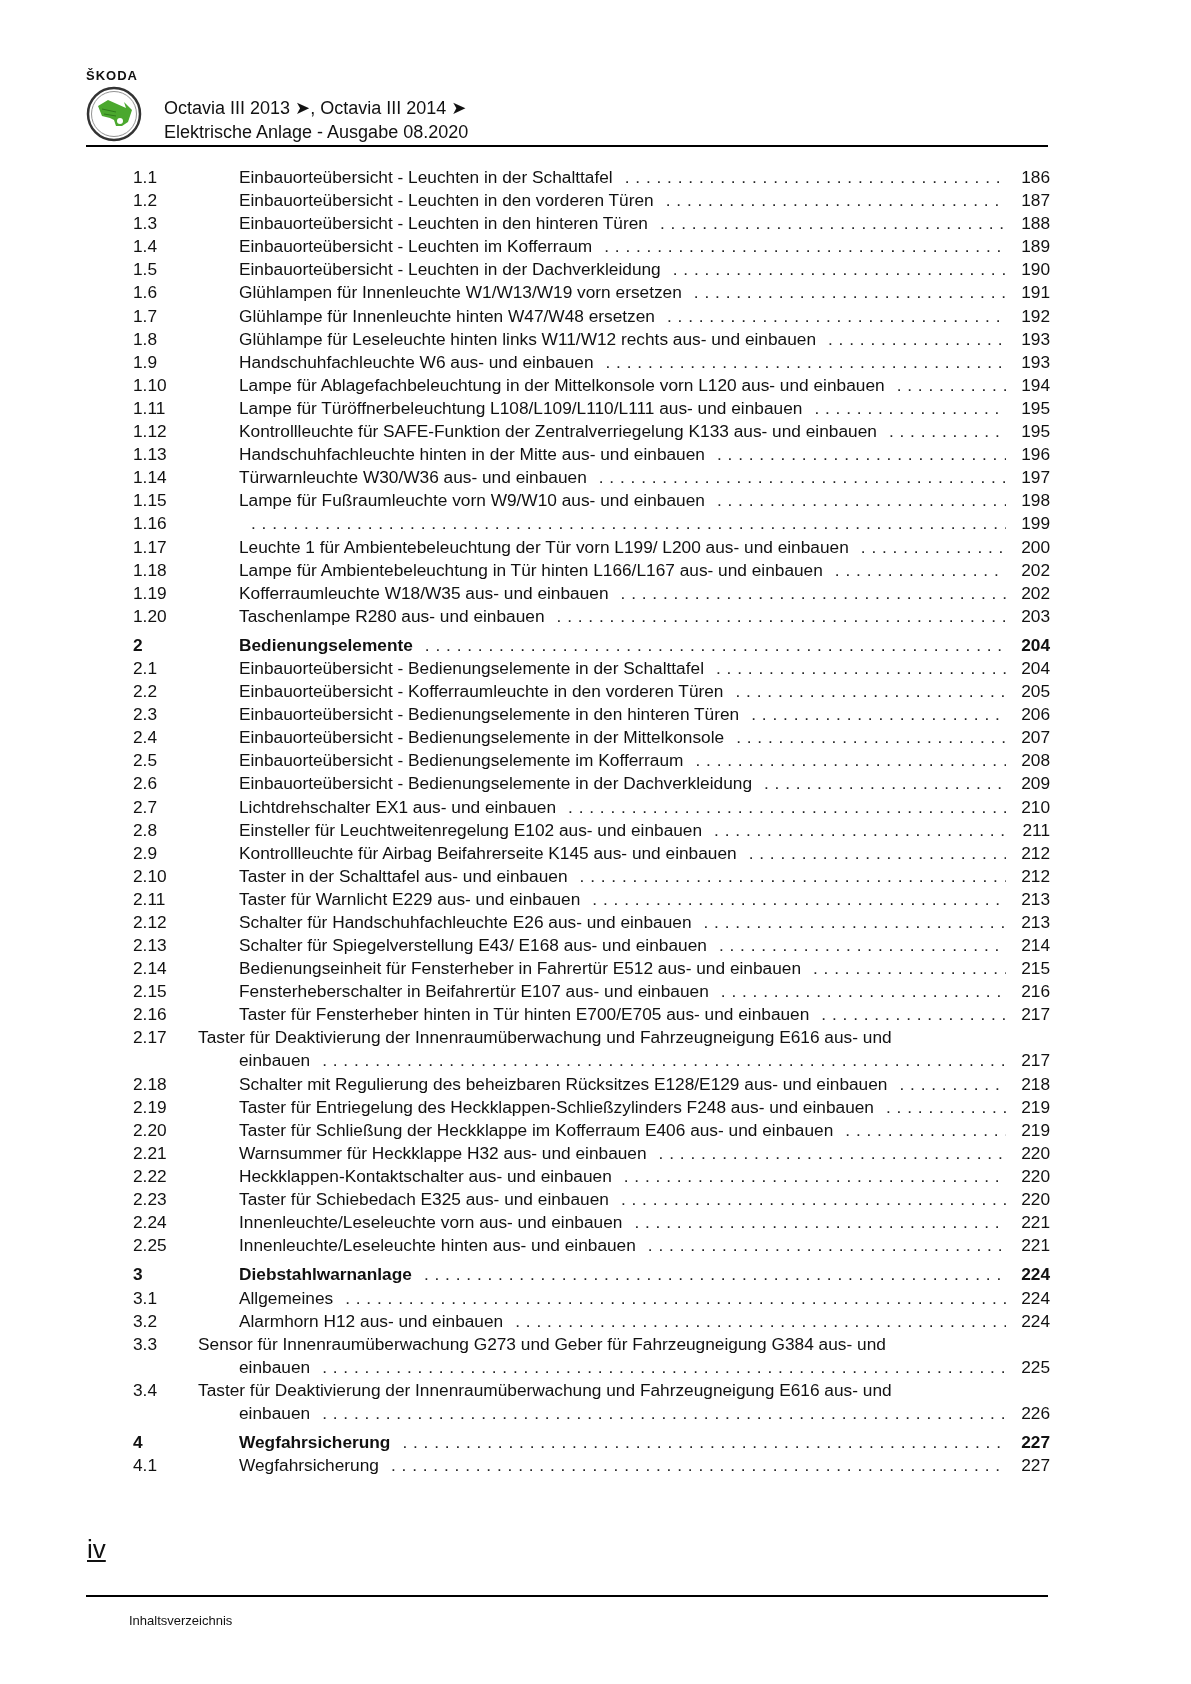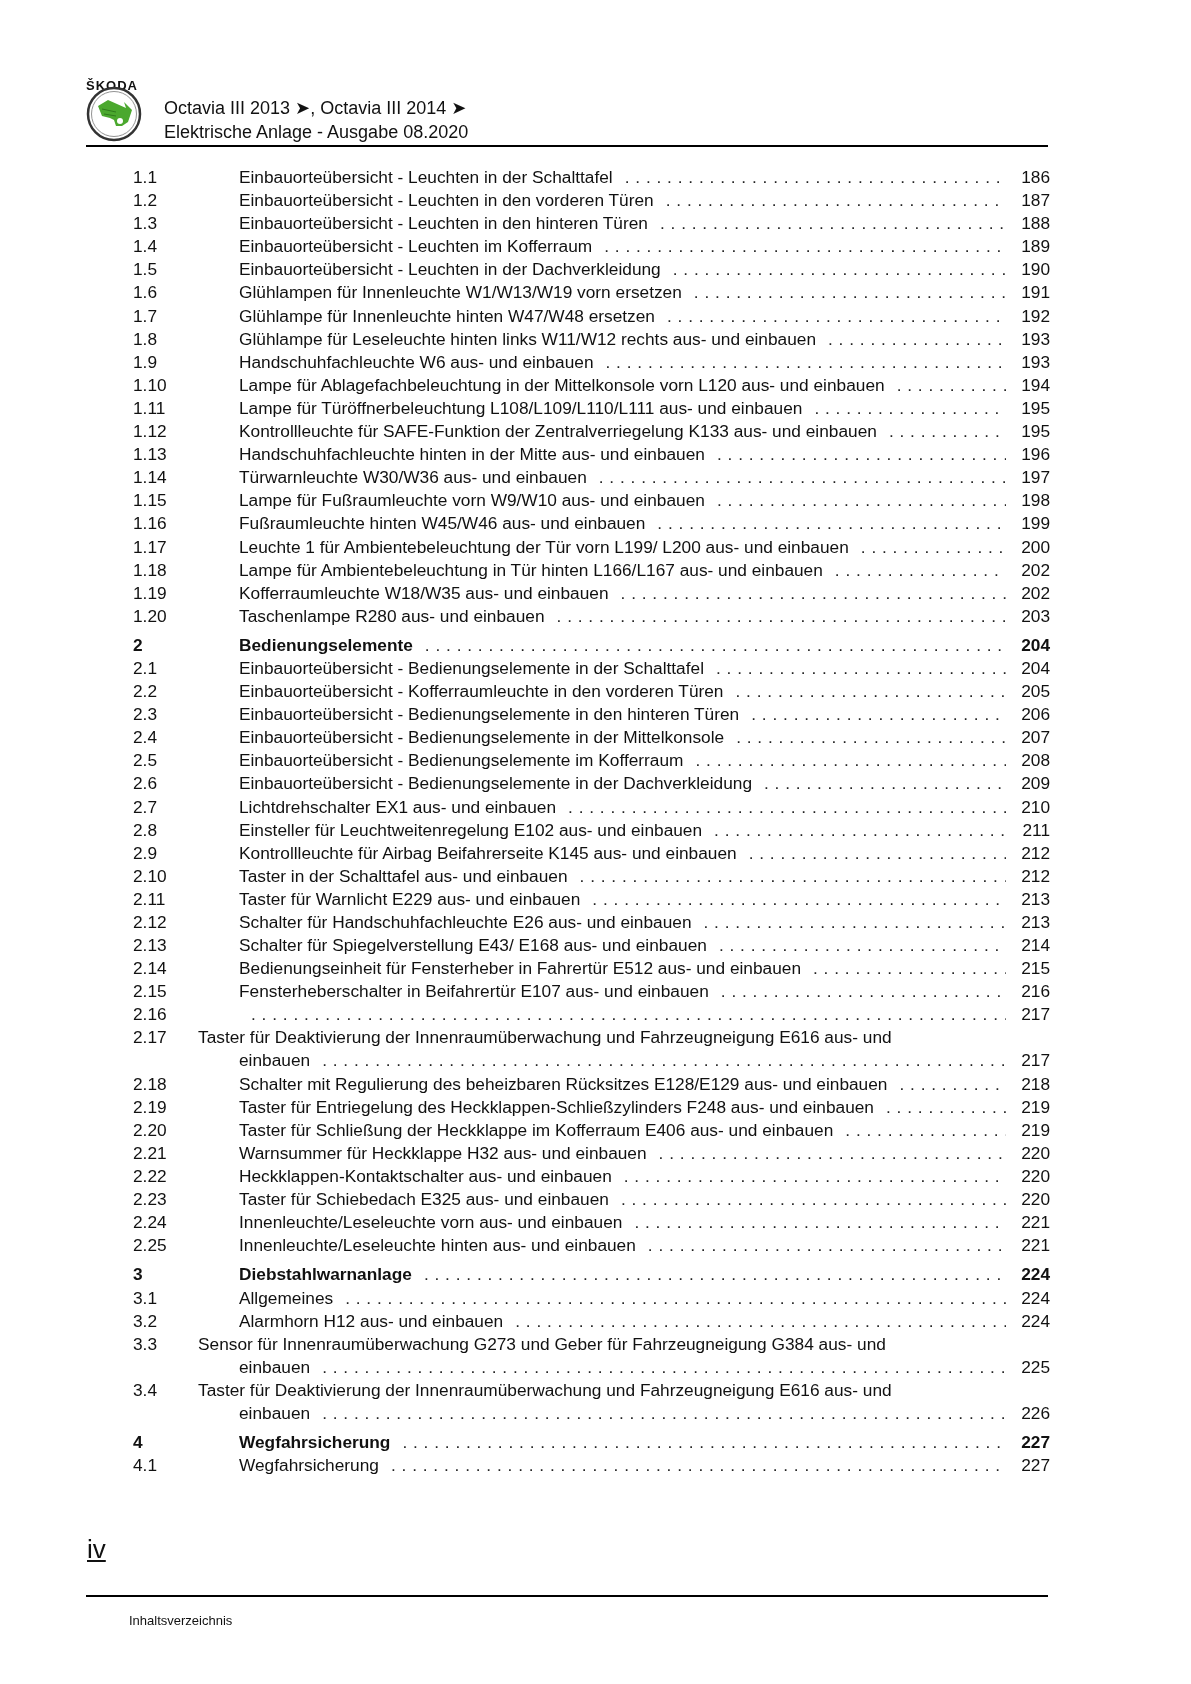--- a/index.html
+++ b/index.html
@@ -1,18 +1,18 @@
 <!DOCTYPE html>
 <html><head>
 <meta charset="utf-8">
 <style>
   html, body { margin:0; padding:0; background:#ffffff; }
   body { width:1191px; height:1684px; position:relative; overflow:hidden;
          font-family:"Liberation Sans", sans-serif; color:#111; }
-  .brand-word { position:absolute; left:86px; top:78px; font-weight:bold; font-size:13px; letter-spacing:1px; color:#111; }
+  .brand-word { position:absolute; left:86px; top:68px; font-weight:bold; font-size:13px; letter-spacing:1px; color:#111; }
   .logo { position:absolute; left:86px; top:86px; width:56px; height:56px; }
   .header-title { position:absolute; left:164px; top:96px; font-size:18px; line-height:24px; color:#111; }
   .header-rule { position:absolute; left:86px; top:145px; width:962px; height:2px; background:#000; }
   .toc { position:absolute; left:133px; top:166px; width:917px; }
   .row { position:relative; height:23.1px; font-size:17.3px; line-height:23px; white-space:nowrap; }
   .row.two { height:46.2px; }
   .row.chapter { font-weight:bold; margin-top:6px; }
   .num { position:absolute; left:0; top:0; }
   .title { position:absolute; left:65px; top:0; right:0; }
   .line { display:flex; align-items:baseline;margin-left:41px; }
@@ -191,21 +191,20 @@
           <span class="txt">Lampe für Fußraumleuchte vorn W9/W10 aus- und einbauen</span>
           <span class="dots"></span>
           <span class="pg">198</span>
         </div>
       </div>
     </div>
     <div class="row">
       <span class="num">1.16</span>
       <div class="title">
         <div class="line">
-          <span class="txt">Fußraumleuchte hinten W45/W46 aus- und einbauen</span>
           <span class="dots"></span>
           <span class="pg">199</span>
         </div>
       </div>
     </div>
     <div class="row">
       <span class="num">1.17</span>
       <div class="title">
         <div class="line">
           <span class="txt">Leuchte 1 für Ambientebeleuchtung der Tür vorn L199/ L200 aus- und einbauen</span>
@@ -401,20 +400,21 @@
           <span class="txt">Fensterheberschalter in Beifahrertür E107 aus- und einbauen</span>
           <span class="dots"></span>
           <span class="pg">216</span>
         </div>
       </div>
     </div>
     <div class="row">
       <span class="num">2.16</span>
       <div class="title">
         <div class="line">
+          <span class="txt">Taster für Fensterheber hinten in Tür hinten E700/E705 aus- und einbauen</span>
           <span class="dots"></span>
           <span class="pg">217</span>
         </div>
       </div>
     </div>
     <div class="row two">
       <span class="num">2.17</span>
       <div class="title">
         <div>Taster für Deaktivierung der Innenraumüberwachung und Fahrzeugneigung E616 aus- und</div>
         <div class="line">

